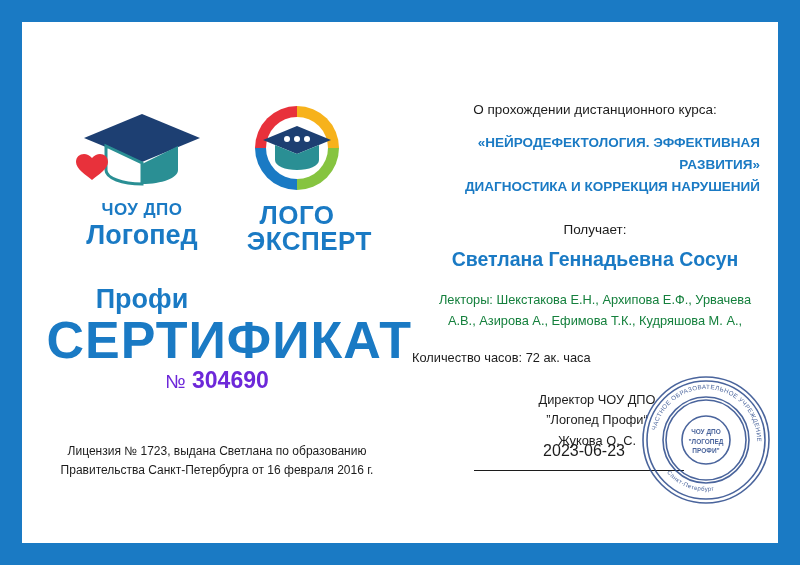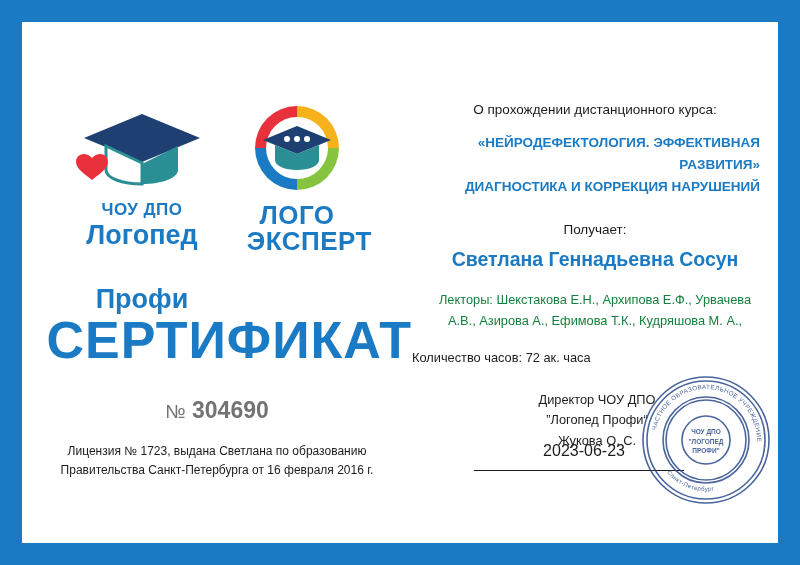--- a/index.html
+++ b/index.html
@@ -106,22 +106,21 @@
     letter-spacing: 1px;
   }
   .cert-number {
     position: absolute;
     left: 0;
     top: 345px;
     width: 390px;
     text-align: center;
     font-size: 23px;
     font-weight: bold;
-    color: #737373;
-    margin-top: 30px;
+    color: #6d28d9;
   }
   .cert-number .num-sign {
     font-size: 19px;
     font-weight: normal;
   }
   .license {
     position: absolute;
     left: 30px;
     top: 420px;
     width: 330px;

